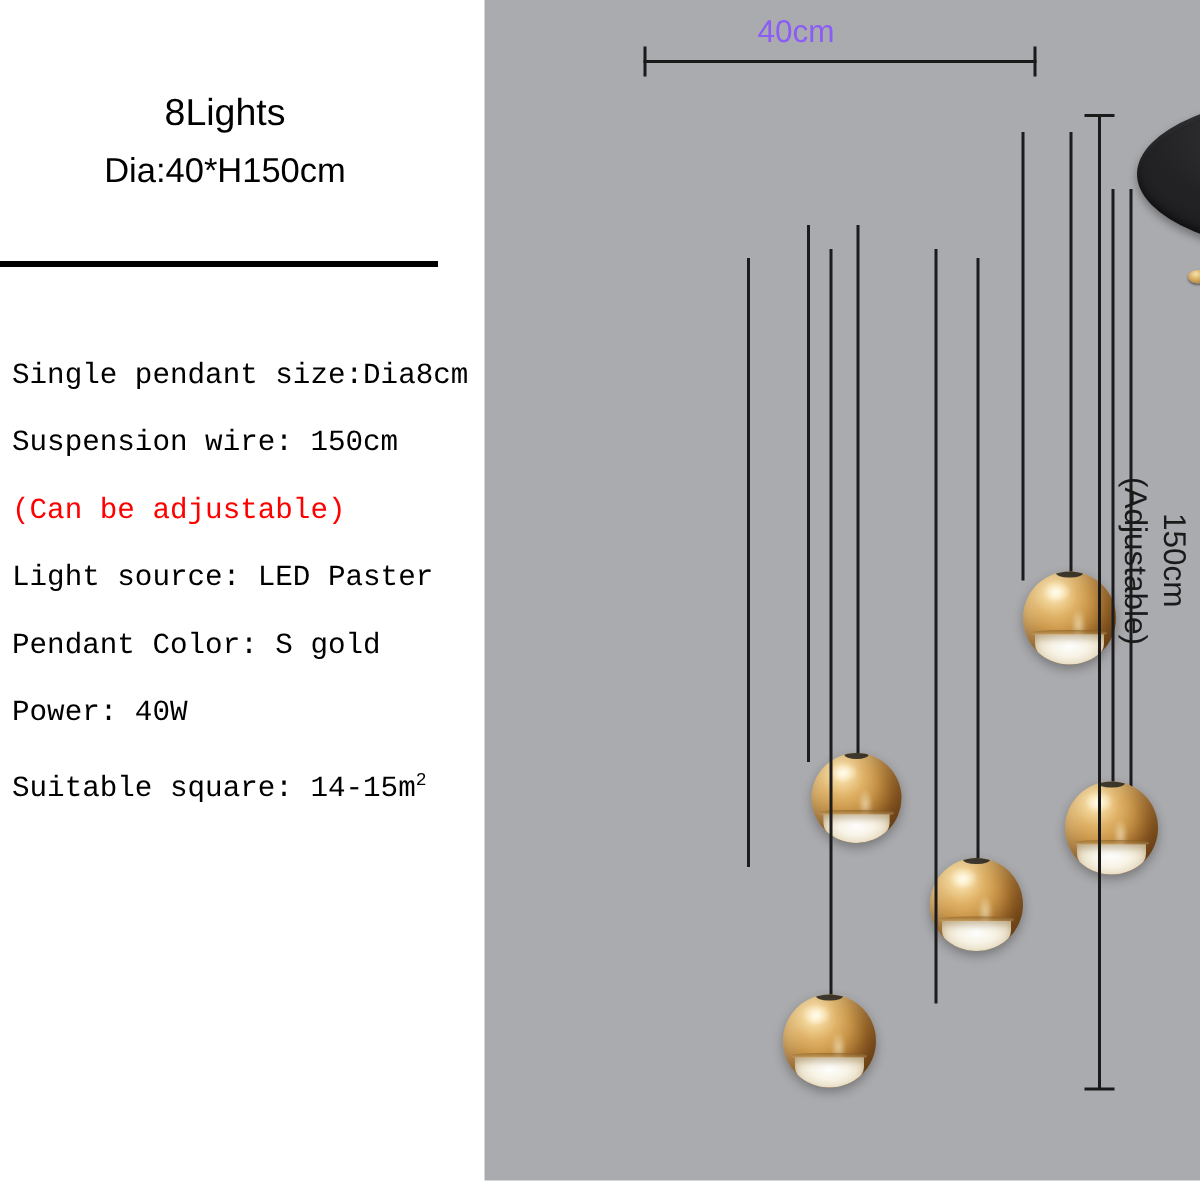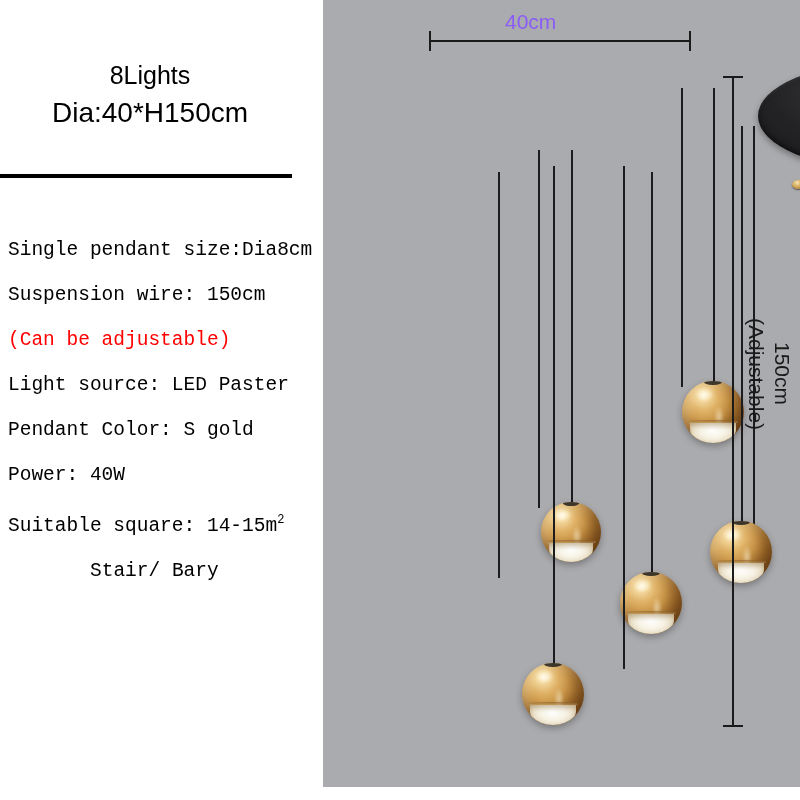--- a/index.html
+++ b/index.html
@@ -31,21 +31,21 @@
     text-align: center;
   }
   .title-line1 {
     font-size: 25px;
     color: #000;
     letter-spacing: 0px;
     line-height: 34px;
     white-space: nowrap;
   }
   .title-line2 {
-    font-size: 28px;
+    font-size: 23px;
     color: #000;
     line-height: 42px;
     white-space: nowrap;
   }
   .divider {
     position: absolute;
     left: 0;
     top: 174px;
     width: 292px;
     height: 4px;
@@ -253,21 +253,20 @@
     <div class="divider"></div>
 
     <div class="spec-list">
       <div class="spec-line">Single pendant size:Dia8cm</div>
       <div class="spec-line">Suspension wire: 150cm</div>
       <div class="spec-line red">(Can be adjustable)</div>
       <div class="spec-line">Light source: LED Paster</div>
       <div class="spec-line">Pendant Color: S gold</div>
       <div class="spec-line">Power: 40W</div>
       <div class="spec-line"><span>Suitable square: 14-15m</span><span class="sup">2</span></div>
-      <div class="spec-line indent">Stair/ Bary</div>
     </div>
   </div>
 
   <div class="product-panel">
     <div id="fixture-layer">
         <div class="cable" style="left: 358px; top: 88px; height: 299px;"></div>
         <div class="cable" style="left: 390px; top: 88px; height: 299px;"></div>
         <div class="globe" style="left: 359px; top: 381px; width: 62px; height: 62px;">
           <div class="globe-cap"></div>
           <div class="globe-hl"></div>

